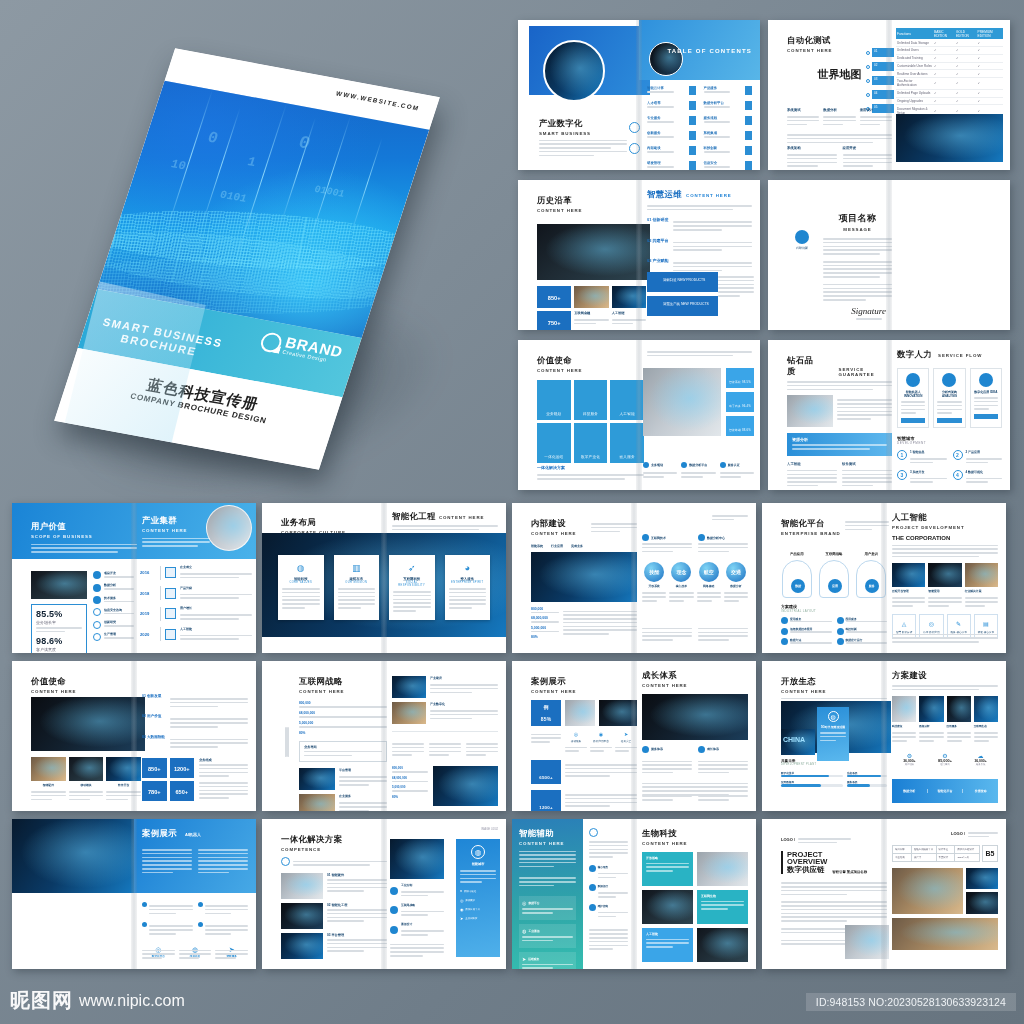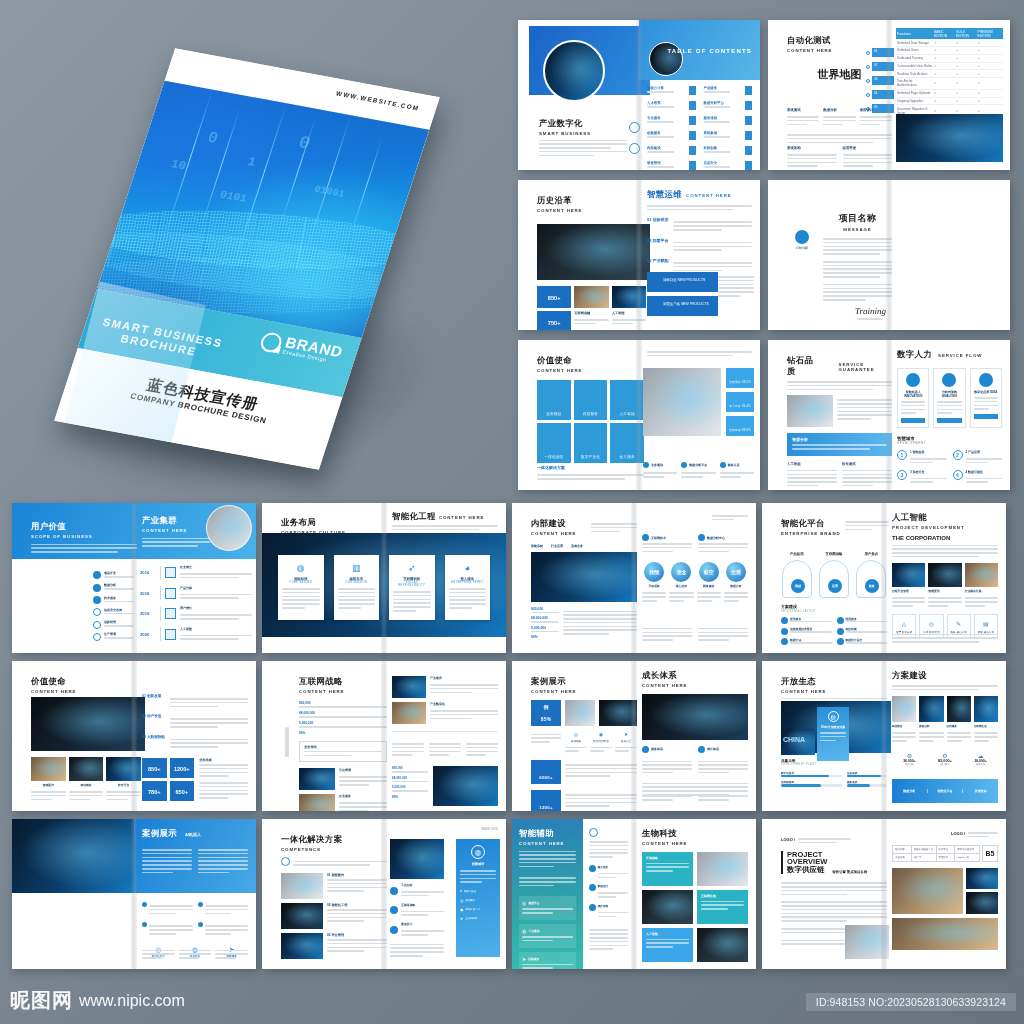--- a/index.html
+++ b/index.html
@@ -678,21 +678,21 @@
             <div class="ln"></div>
             <div class="ln m"></div>
           <div style="height:4px"></div>
           <div class="ln"></div>
             <div class="ln"></div>
             <div class="ln"></div>
             <div class="ln"></div>
             <div class="ln s"></div>
         </div>
         <div style="position:absolute;right:14px;bottom:10px;text-align:center">
-          <div style="font-size:9px;font-style:italic;color:#222;font-family:'Liberation Serif',serif">Training</div>
+          <div style="font-size:9px;font-style:italic;color:#222;font-family:'Liberation Serif',serif">Signature</div>
           <div class="ln" style="width:26px;margin:2px auto 0"></div>
         </div>
       </div>
       <div class="pg r img-ph chip" style="padding:0"></div>
       <div class="gutter"></div>
     </div>
   </div>
 
   <div class="row">
 
@@ -774,21 +774,21 @@
                 <div class="ln s"></div>
               </div>
             </div>
         </div>
       </div>
       <div class="gutter"></div>
     </div>
 
     <div class="spread">
       <div class="pg l">
-        <div style="display:flex;align-items:center;gap:22px">
+        <div style="display:flex;align-items:flex-end;gap:22px">
           <div class="h-cn">钻石品质</div>
           <div class="h-en">SERVICE GUARANTEE</div>
         </div>
         <div class="lines" style="margin-top:4px">
             <div class="ln"></div>
             <div class="ln"></div>
             <div class="ln m"></div>
           </div>
         <div style="display:flex;gap:4px;margin-top:5px">
           <div class="img-ph gray" style="width:46px;height:32px"></div>
@@ -931,20 +931,37 @@
       <div style="position:absolute;left:0;right:0;top:0;height:56px;background:linear-gradient(110deg,#1a84d6,#49b2ea)"></div>
       <div style="position:absolute;right:4px;top:2px;width:46px;height:46px;border-radius:50%;border:1.5px solid rgba(255,255,255,.8)" class="img-ph gray"></div>
       <div class="pg l" style="padding:12px 8px">
         <div class="h-cn w">用户价值</div>
         <div class="h-en w">SCOPE OF BUSINESS</div>
         <div class="lines" style="margin-top:5px">
             <div class="ln w"></div>
             <div class="ln w"></div>
             <div class="ln w m"></div>
           </div>
+        <div style="position:absolute;left:8px;top:62px;width:56px">
+          <div class="img-ph chip" style="height:28px"></div>
+          <div style="border:1px solid #2b8ed4;padding:4px 4px;margin-top:5px">
+            <div class="stat-n">85.5%</div>
+            <div class="stat-c">业务增长率</div>
+            <div class="lines" style="margin-top:2px">
+                <div class="ln"></div>
+                <div class="ln s"></div>
+              </div>
+            <div class="stat-n" style="margin-top:4px">98.6%</div>
+            <div class="stat-c">客户满意度</div>
+            <div class="lines" style="margin-top:2px">
+                <div class="ln"></div>
+                <div class="ln s"></div>
+              </div>
+          </div>
+        </div>
         <div style="position:absolute;left:70px;right:4px;top:62px;display:flex;flex-direction:column;gap:3.5px">
           <div style="display:flex;gap:3px;align-items:center">
               <div class="circ" style="width:8px;height:8px"></div>
               <div style="flex:1">
                 <div style="font-size:3px;font-weight:bold;color:#17456e">项目开发</div>
                 <div class="ln" style="width:80%;margin-top:1px"></div>
               </div>
             </div>
           <div style="display:flex;gap:3px;align-items:center">
               <div class="circ" style="width:8px;height:8px"></div>

